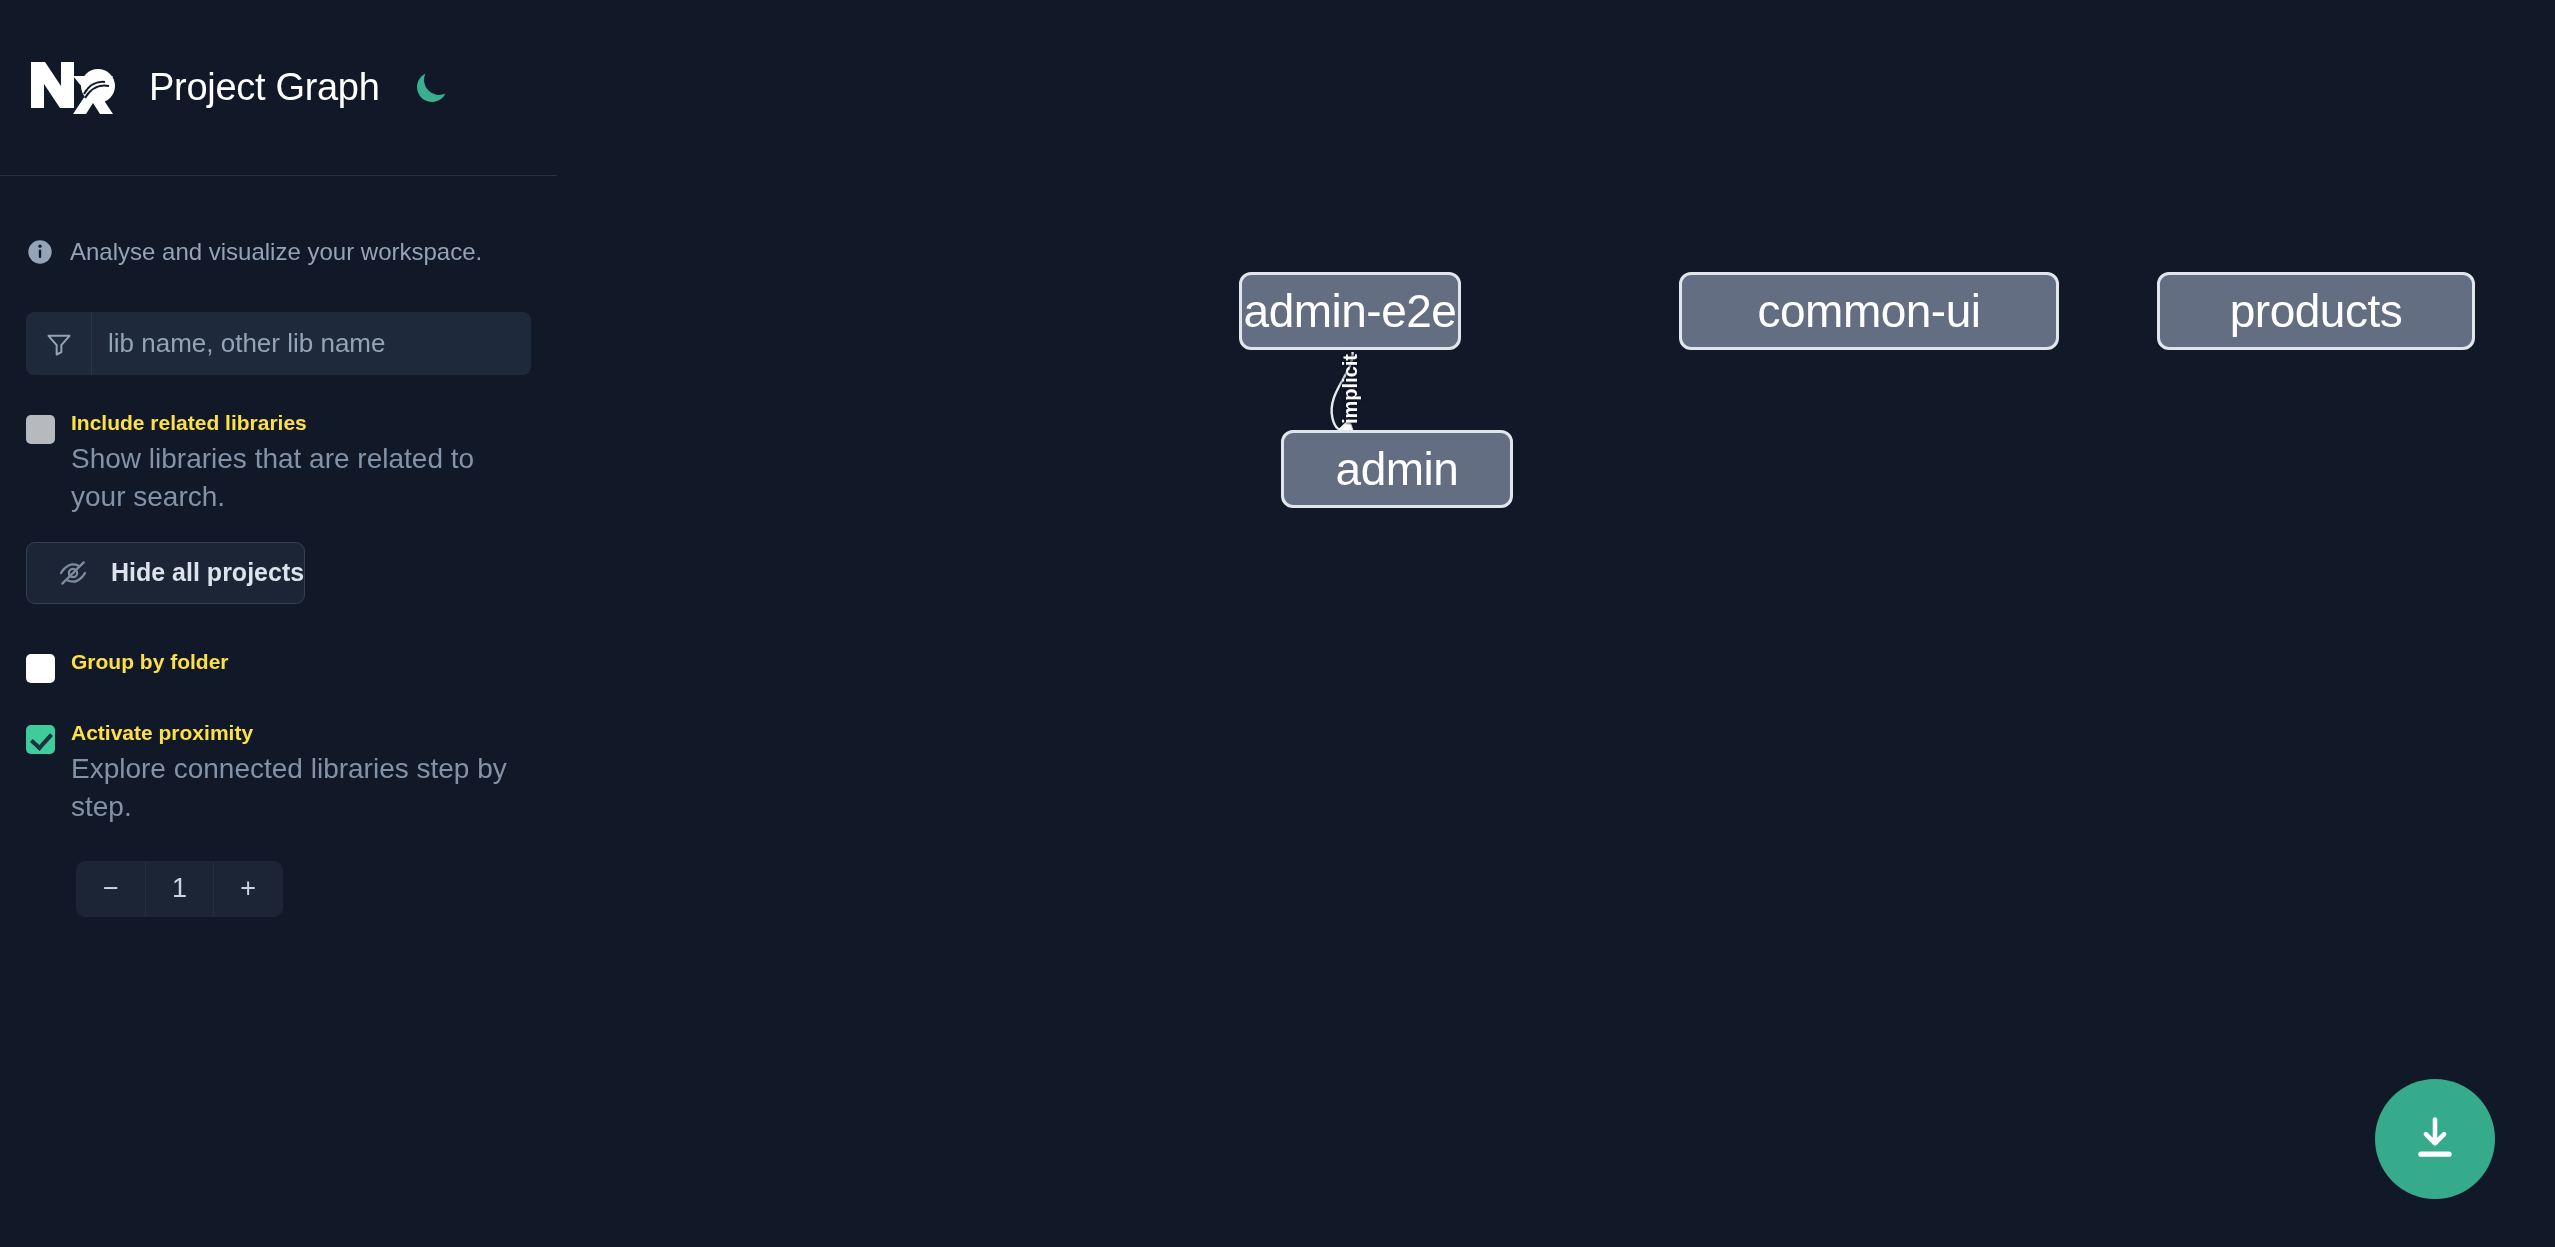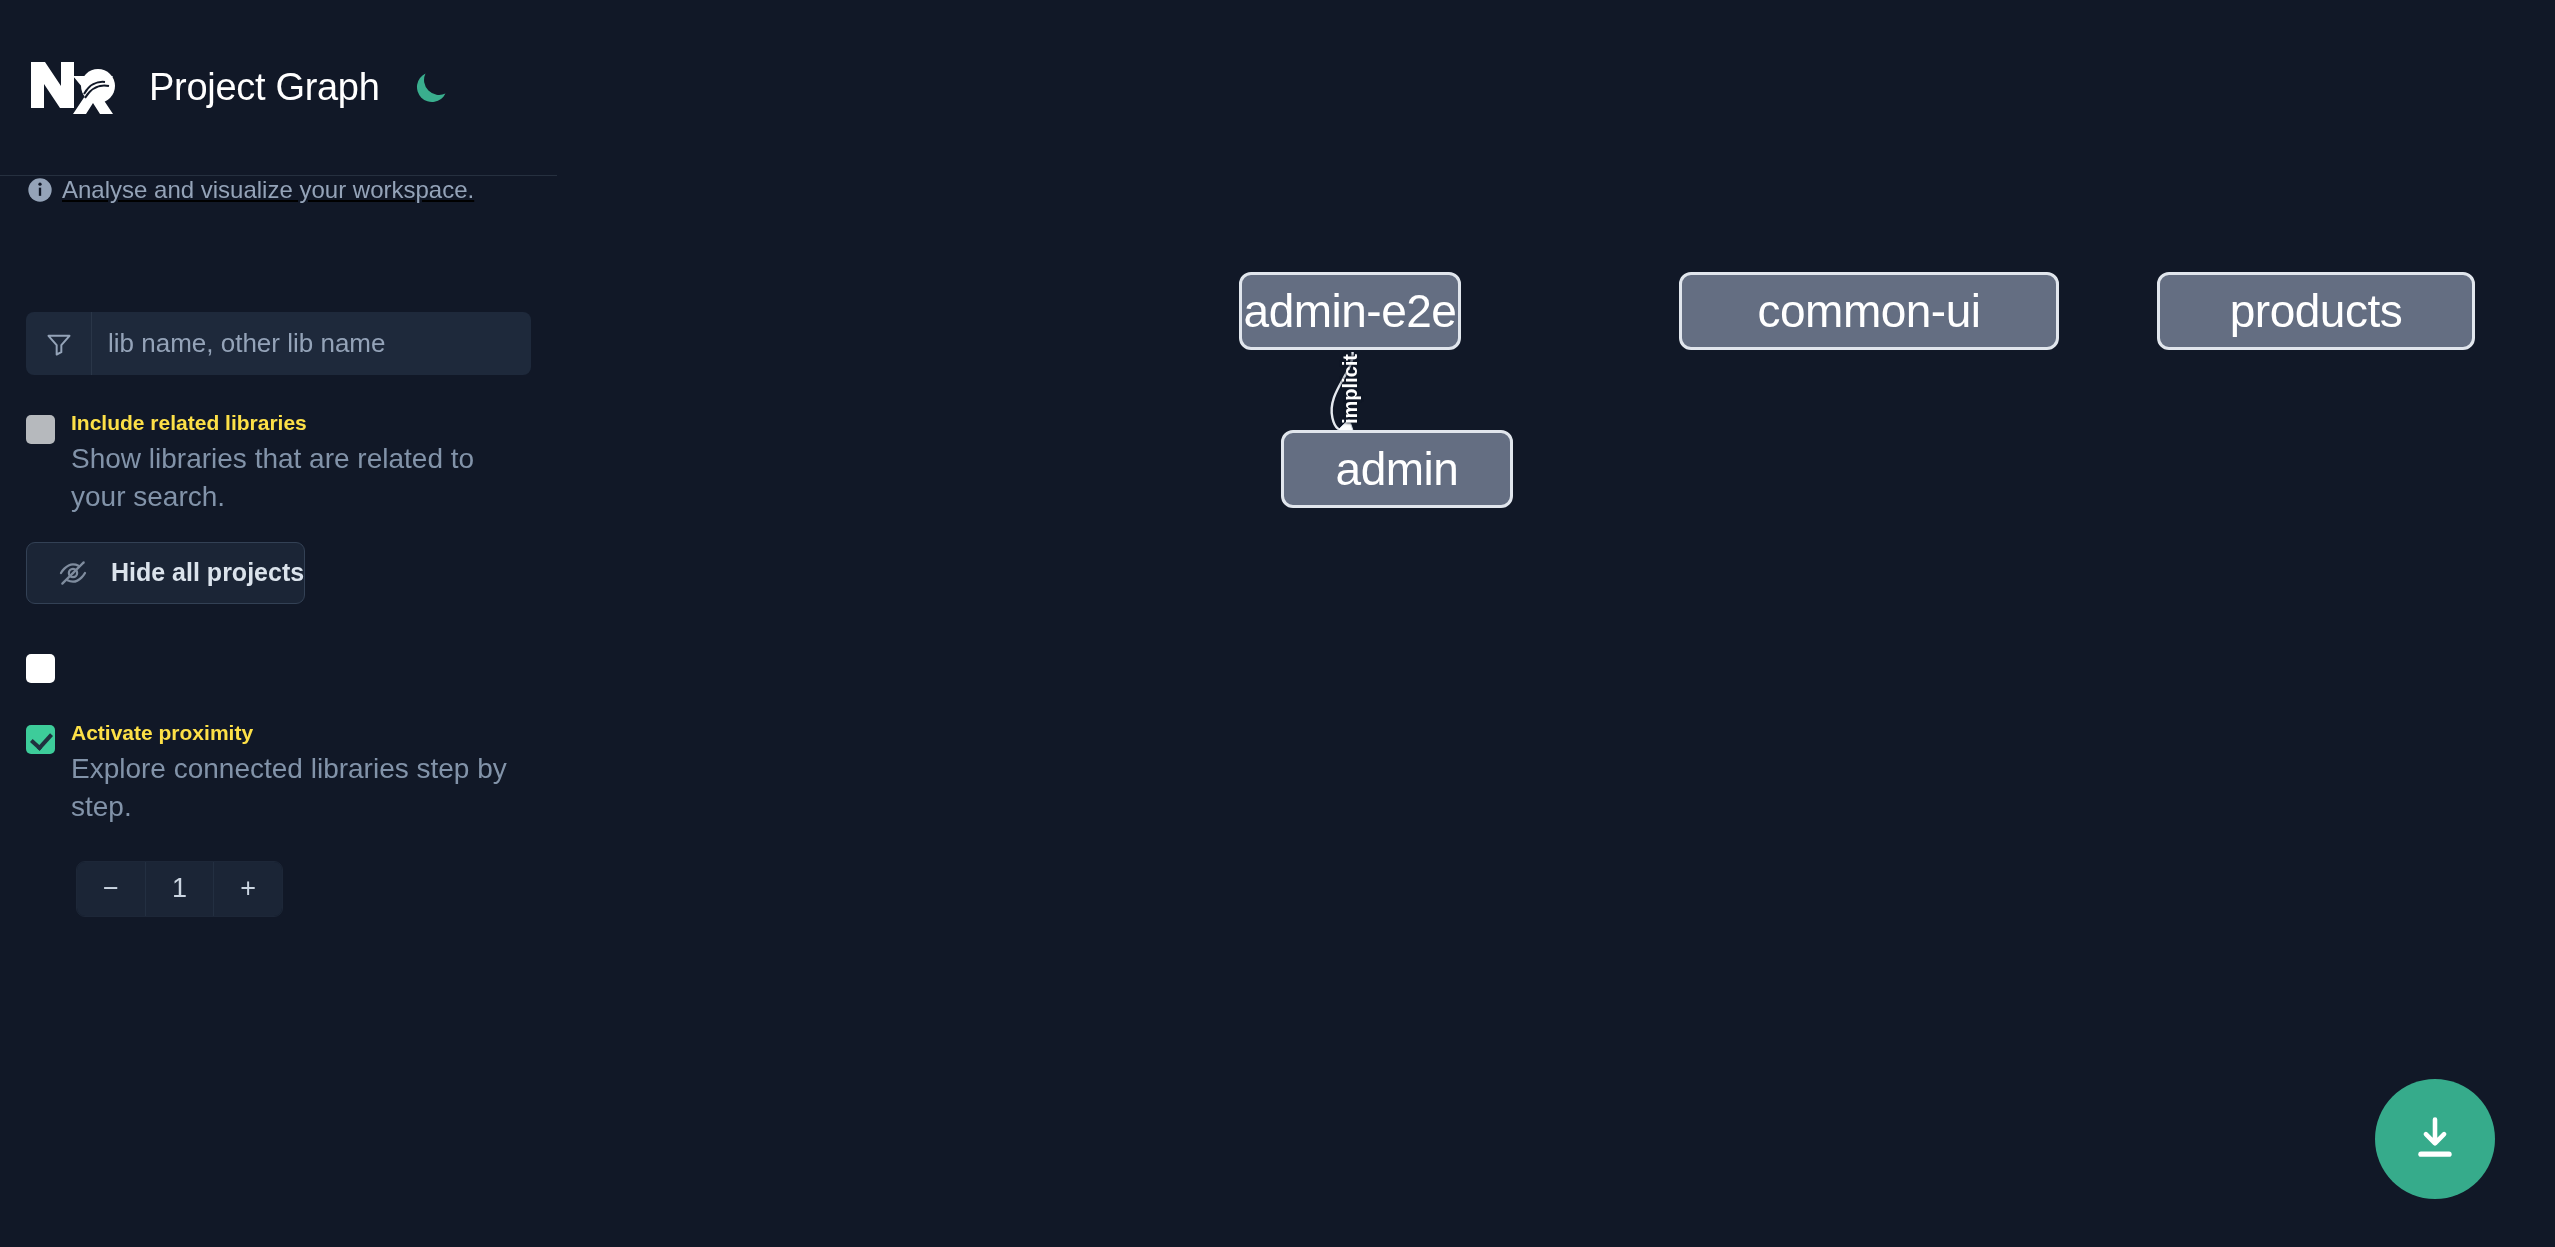--- a/index.html
+++ b/index.html
@@ -34,24 +34,23 @@
   }
   .moon-btn {
     margin-left: 28px; width: 46px; height: 46px;
     display: flex; align-items: center; justify-content: center;
     cursor: pointer; background: none; border: none;
   }
 
   .sb-body { padding: 0 26px; }
 
   .tagline {
-    display: flex; align-items: flex-start;
+    display: flex; align-items: flex-end;
     height: 90px;
-    gap: 8px;
-    text-decoration: underline;
+    gap: 16px;
   }
   .info-icon {
     width: 28px; height: 28px; flex: 0 0 28px;
     display: block;
   }
   .tagline-text { font-size: 24px; color: #94a3b8; white-space: nowrap; }
 
   .search-wrap {
     margin-top: 46px;
     height: 63px;
@@ -257,20 +256,21 @@
             <line x1="4" y1="20" x2="20" y2="4" stroke="#7f8c9e" stroke-width="1.7" stroke-linecap="round"></line>
           </svg>
         </span>
         <span>Hide all projects</span>
       </button>
 
       
       <div class="opt-row" style="margin-top:44px">
         <span class="cbx white"></span>
         <span class="opt-text">
+          <span class="opt-label" style="display:block">Group by folder</span>
         </span>
       </div>
 
       
       <div class="opt-row" style="margin-top:36px">
         <span class="cbx green"></span>
         <span class="opt-text">
           <span class="opt-label" style="display:block">Activate proximity</span>
           <span class="opt-desc" style="display:block">Explore connected libraries step by step.</span>
         </span>

